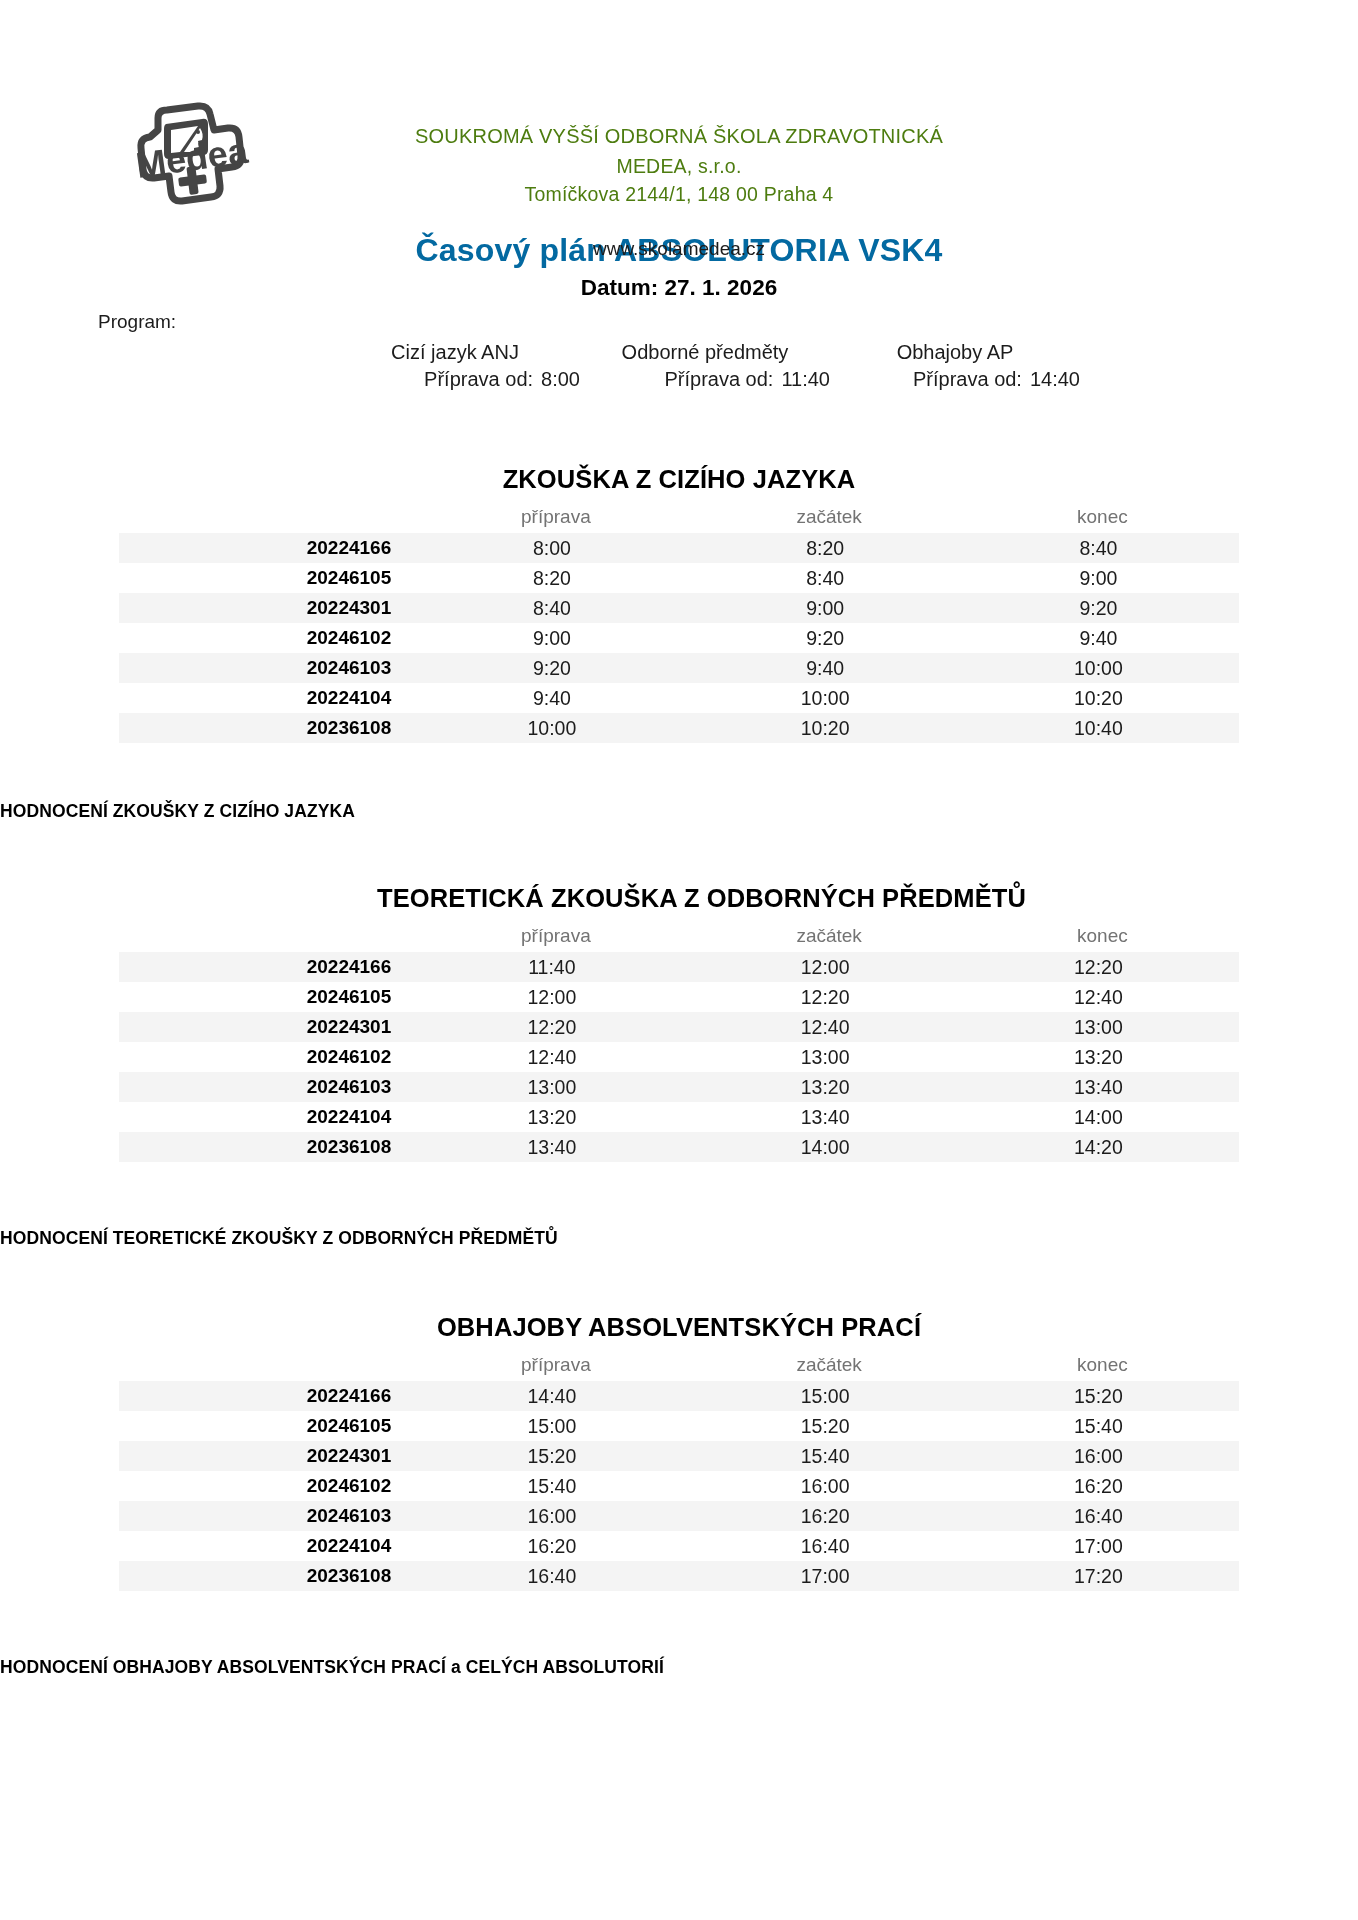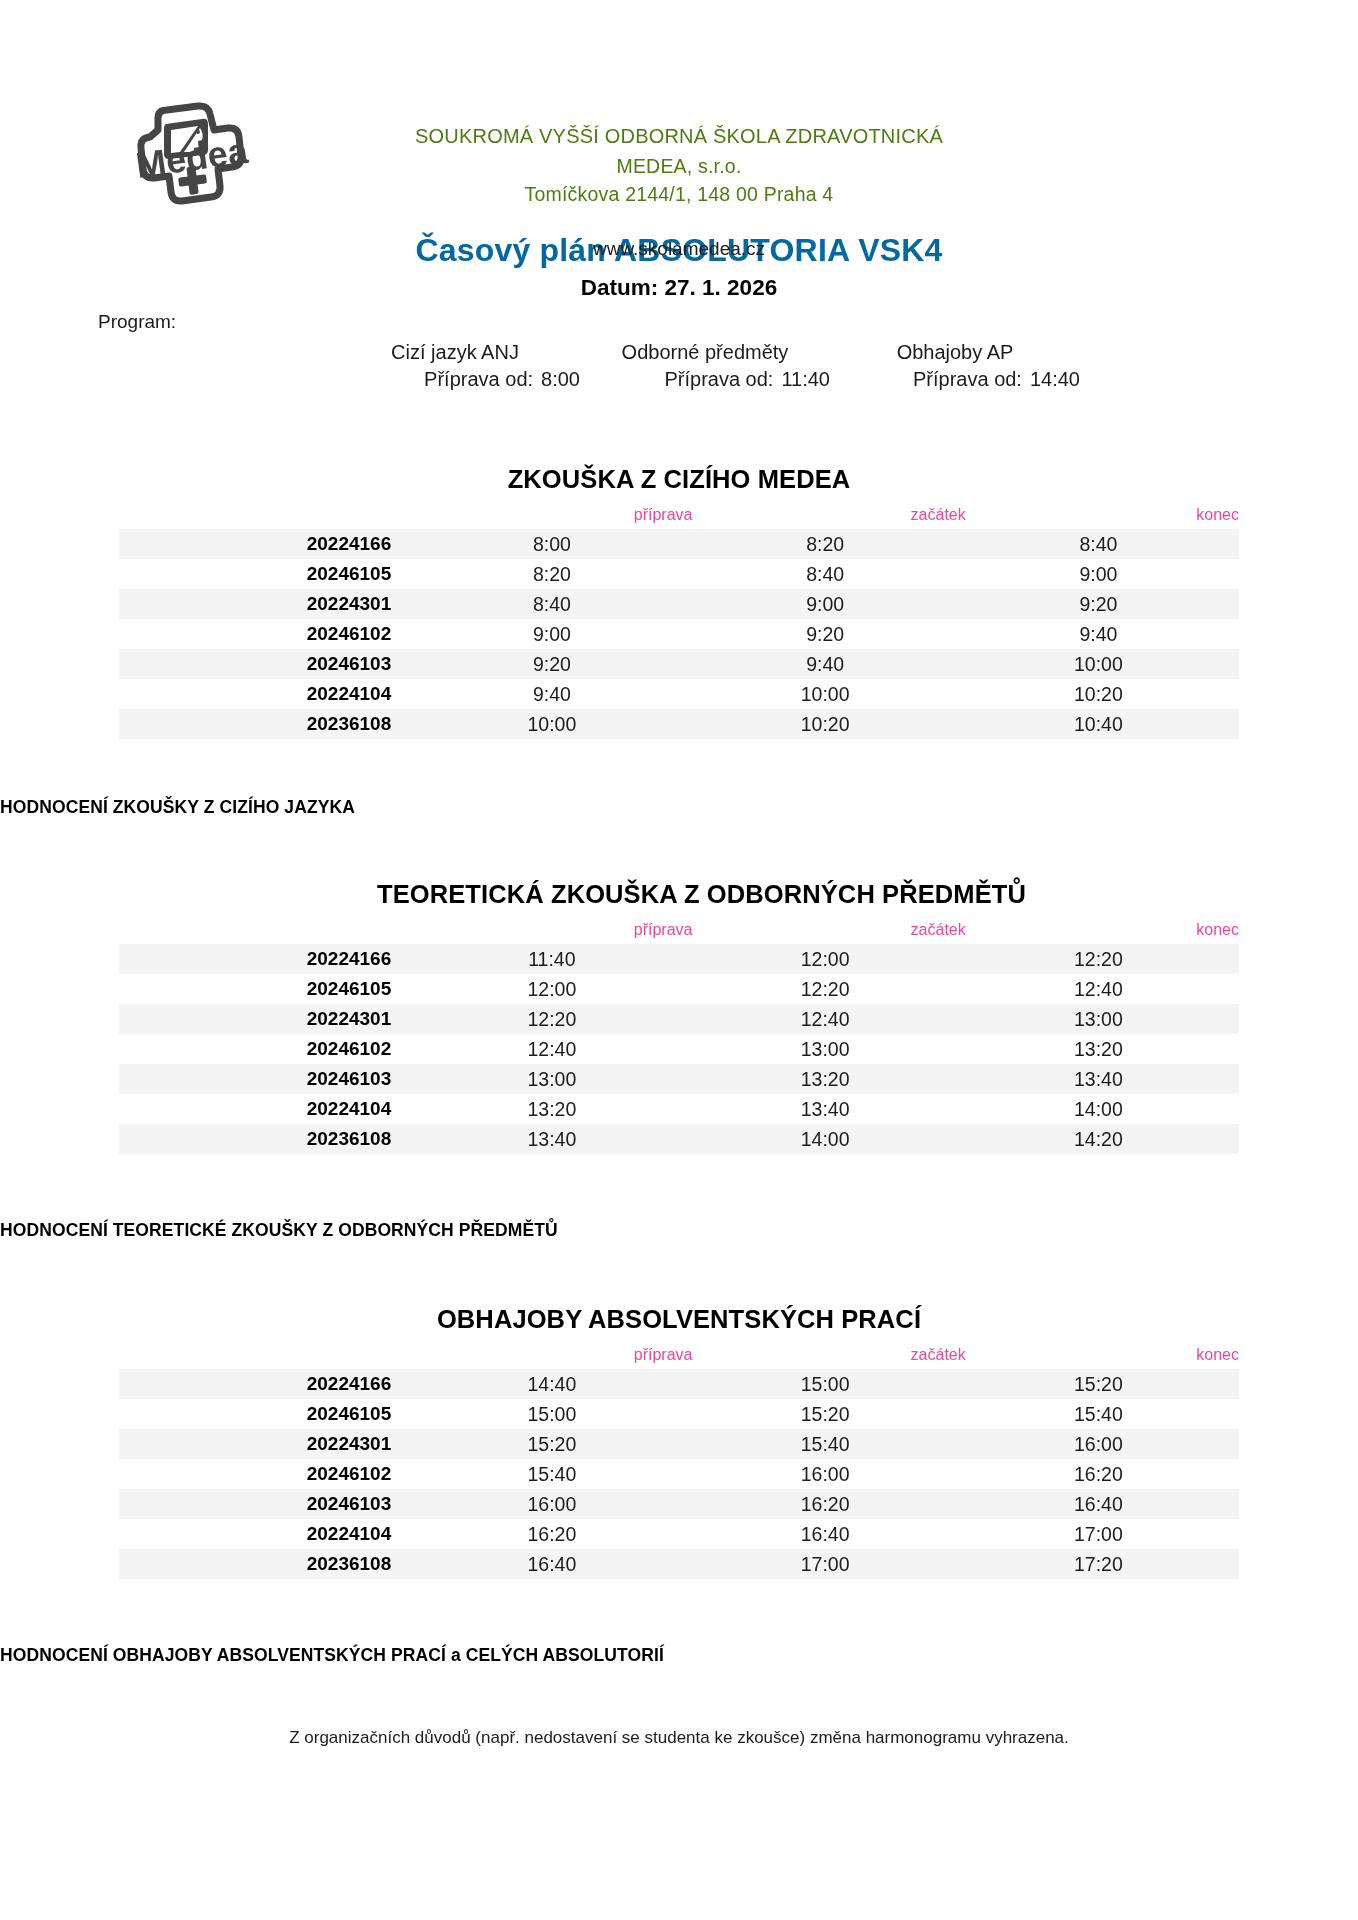--- a/index.html
+++ b/index.html
@@ -129,25 +129,25 @@
   .sec2-title { margin-top: 0; margin-left: 45px; }
   .sec3-title { margin-top: 0; }
 
   .sched-table {
     margin: 0 auto;
     width: 1120px;
     border-collapse: collapse;
     margin-top: 12px;
   }
   .sched-table th {
-    font-size: 16px;
+    font-size: 19px;
     font-weight: normal;
-    color: #ec4899;
+    color: #737373;
     padding: 0 0 5px 0;
-    text-align: right;
+    text-align: center;
   }
   .sched-table th.th-id { width: 300px; }
   .sched-table th.th-col { width: 273px; }
   .sched-table td {
     font-size: 19.5px;
     color: #1c1c1c;
     padding: 3.5px 0;
     height: 22px;
   }
   .sched-table td.c-id {
@@ -251,21 +251,21 @@
       <div class="prog-col c3">
         <div class="prog-title">Obhajoby AP</div>
         <div class="prog-row">
           <span class="plabel">Příprava od:</span>
           <span class="ptime">14:40</span>
         </div>
       </div>
     </div>
   </div>
 
-  <div class="section-title sec1-title">ZKOUŠKA Z CIZÍHO MEDEA</div>
+  <div class="section-title sec1-title">ZKOUŠKA Z CIZÍHO JAZYKA</div>
 
   <table class="sched-table">
     <thead>
       <tr>
         <th class="th-id"></th>
         <th class="th-col">příprava</th>
         <th class="th-col">začátek</th>
         <th class="th-col">konec</th>
       </tr>
     </thead>
@@ -434,15 +434,14 @@
         <td class="c-val">17:00</td>
         <td class="c-val">17:20</td>
       </tr>
     </tbody>
   </table>
 
   <div class="sp-e"></div>
   <div class="eval-title">HODNOCENÍ OBHAJOBY ABSOLVENTSKÝCH PRACÍ a CELÝCH ABSOLUTORIÍ</div>
 
   <div class="sp-f"></div>
-  <div class="footnote">Z organizačních důvodů (např. nedostavení se studenta ke zkoušce) změna harmonogramu vyhrazena.</div>
 
 </div>
 
 </body></html>

